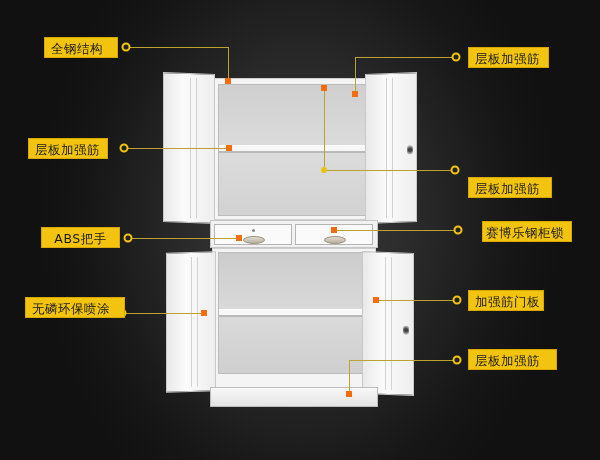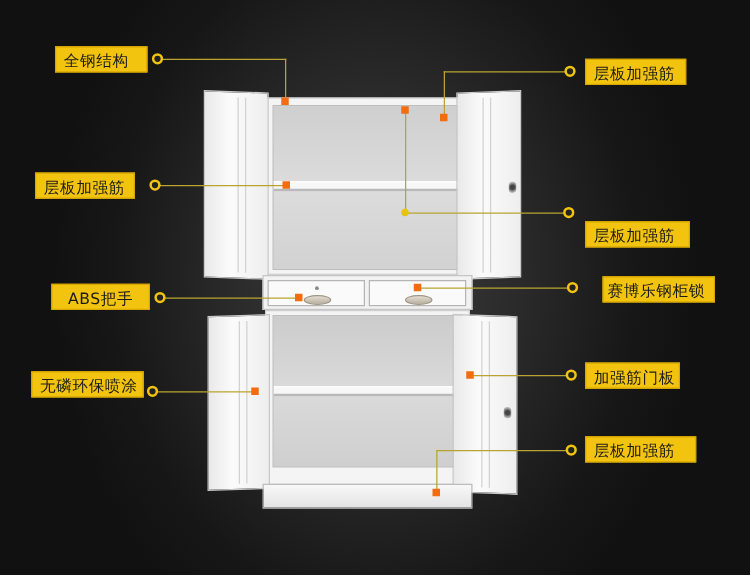--- a/index.html
+++ b/index.html
@@ -166,20 +166,20 @@
   <div class="dot" style="left:376px;top:300px;"></div>
 
   <div class="line hline" style="left:349px;top:360px;width:108px;"></div>
   <div class="line vline" style="left:349px;top:360px;height:34px;"></div>
   <div class="node" style="left:457px;top:360px;"></div>
   <div class="dot" style="left:349px;top:394px;"></div>
 
   <div class="tag" style="left:44px;top:37px;width:74px;">全钢结构</div>
   <div class="tag" style="left:28px;top:138px;width:80px;">层板加强筋</div>
   <div class="tag" style="left:41px;top:227px;width:79px;text-align:center;">ABS把手</div>
-  <div class="tag" style="left:25px;top:297px;width:90px;">无磷环保喷涂</div>
+  <div class="tag" style="left:25px;top:297px;width:100px;">无磷环保喷涂</div>
 
   <div class="tag" style="left:468px;top:47px;width:81px;">层板加强筋</div>
   <div class="tag" style="left:468px;top:160px;width:84px;margin-top:17px;">层板加强筋</div>
   <div class="tag" style="left:466px;top:221px;width:90px;padding:0 3px;margin-left:16px;">赛博乐钢柜锁</div>
   <div class="tag" style="left:468px;top:290px;width:76px;">加强筋门板</div>
   <div class="tag" style="left:468px;top:349px;width:89px;">层板加强筋</div>
 </div>
 
 </body></html>

